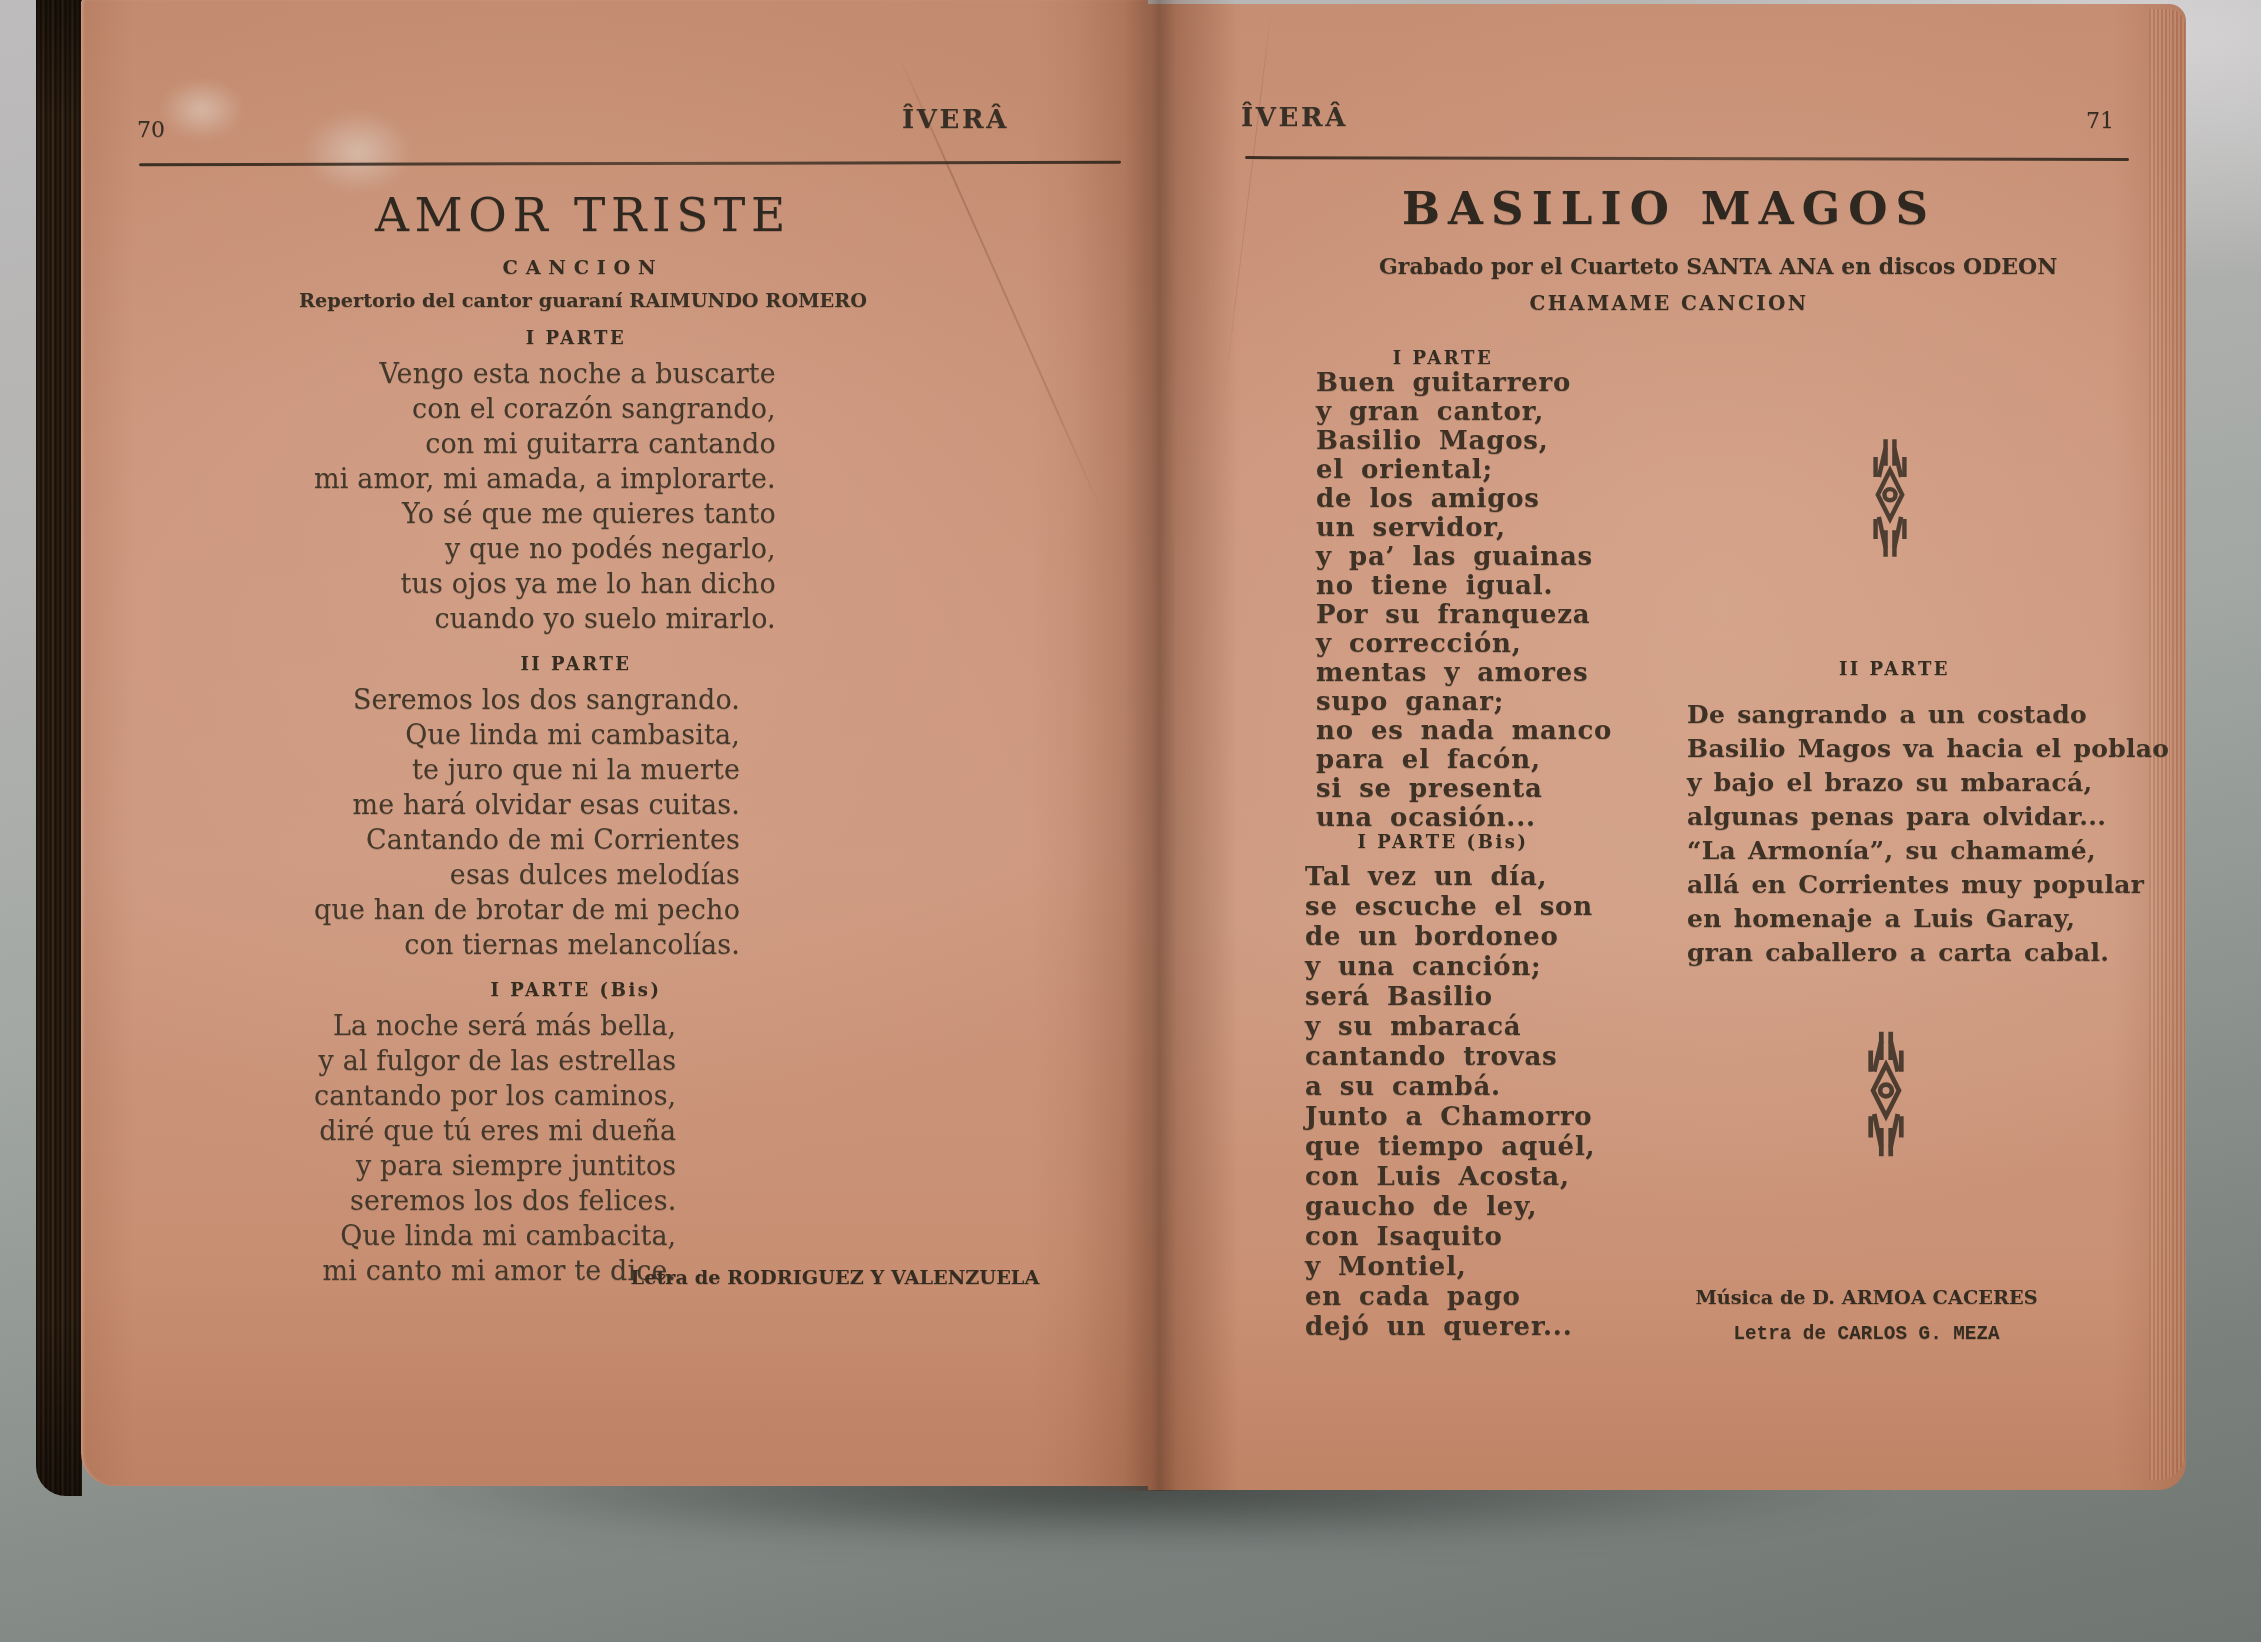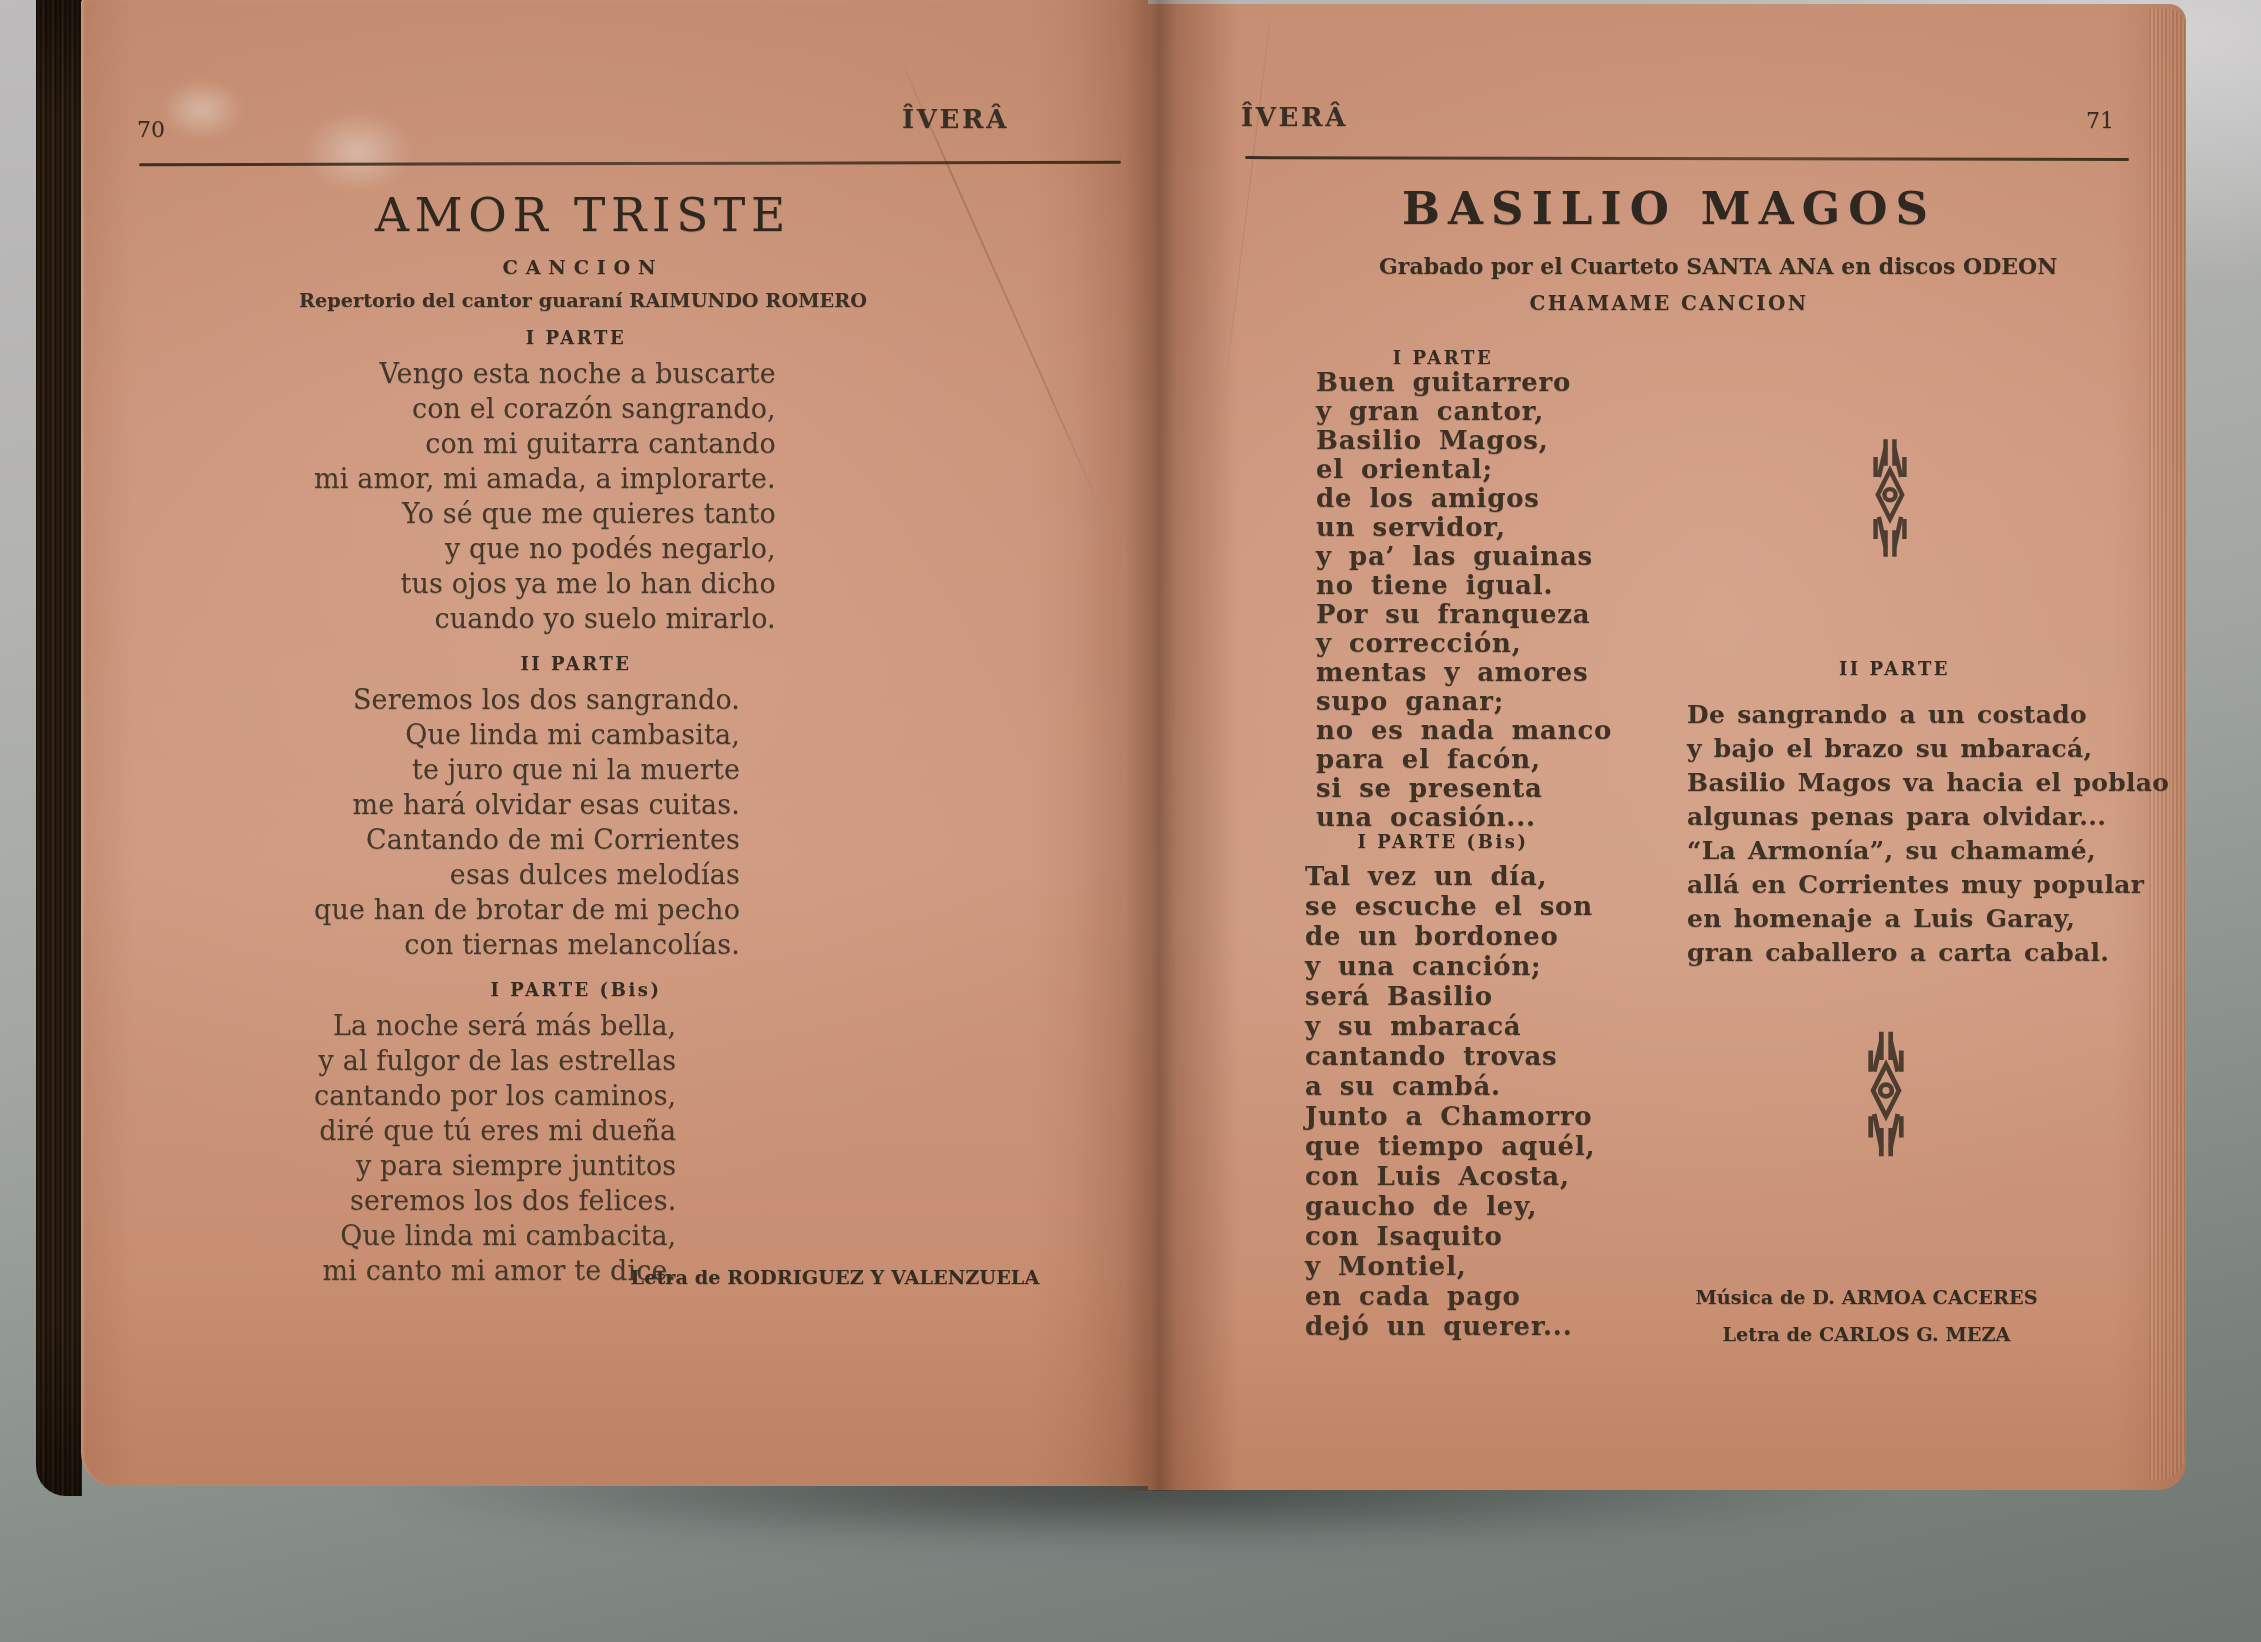--- a/index.html
+++ b/index.html
@@ -186,22 +186,22 @@
       <circle cx="17" cy="52" r="5"></circle>
       <path d="M13 108 V84 M21 108 V84"></path>
       <path d="M13 100 L7 72 M21 100 L27 72"></path>
       <path d="M4 92 V74 M30 92 V74"></path>
     </g>
   </svg>
 
   <div class="t heading center" style="left:1830px;top:658px;width:129px;">II PARTE</div>
   <div class="t poem rp-body2" style="left:1687px;top:698px;">
       <div class="line">De sangrando a un costado</div>
+      <div class="line">Basilio Magos va hacia el poblao</div>
       <div class="line">y bajo el brazo su mbaracá,</div>
-      <div class="line">Basilio Magos va hacia el poblao</div>
       <div class="line">algunas penas para olvidar...</div>
       <div class="line">“La Armonía”, su chamamé,</div>
       <div class="line">allá en Corrientes muy popular</div>
       <div class="line">en homenaje a Luis Garay,</div>
       <div class="line">gran caballero a carta cabal.</div>
     </div>
 
   <svg class="ornament" style="left:1866px;top:1028px;width:40px;height:132px;" viewBox="0 0 34 110">
     <g fill="none" stroke="#3c3127" stroke-width="4">
       <path d="M13 2 V26 M21 2 V26"></path>
@@ -209,16 +209,16 @@
       <path d="M4 18 V36 M30 18 V36"></path>
       <path d="M17 30 L28 52 L17 74 L6 52 Z"></path>
       <circle cx="17" cy="52" r="5"></circle>
       <path d="M13 108 V84 M21 108 V84"></path>
       <path d="M13 100 L7 72 M21 100 L27 72"></path>
       <path d="M4 92 V74 M30 92 V74"></path>
     </g>
   </svg>
 
   <div class="t credit center" style="left:1609px;top:1286px;width:515px;">Música de D. ARMOA CACERES</div>
-  <div class="t credit center" style="left:1609px;top:1323px;width:515px;">Letra de CARLOS G. MEZA</div>
+  <div class="t credit center" style="left:1609px;top:1323px;width:515px;font-family:Liberation Mono, monospace;">Letra de CARLOS G. MEZA</div>
 
 </div>
 
 
 </body></html>

